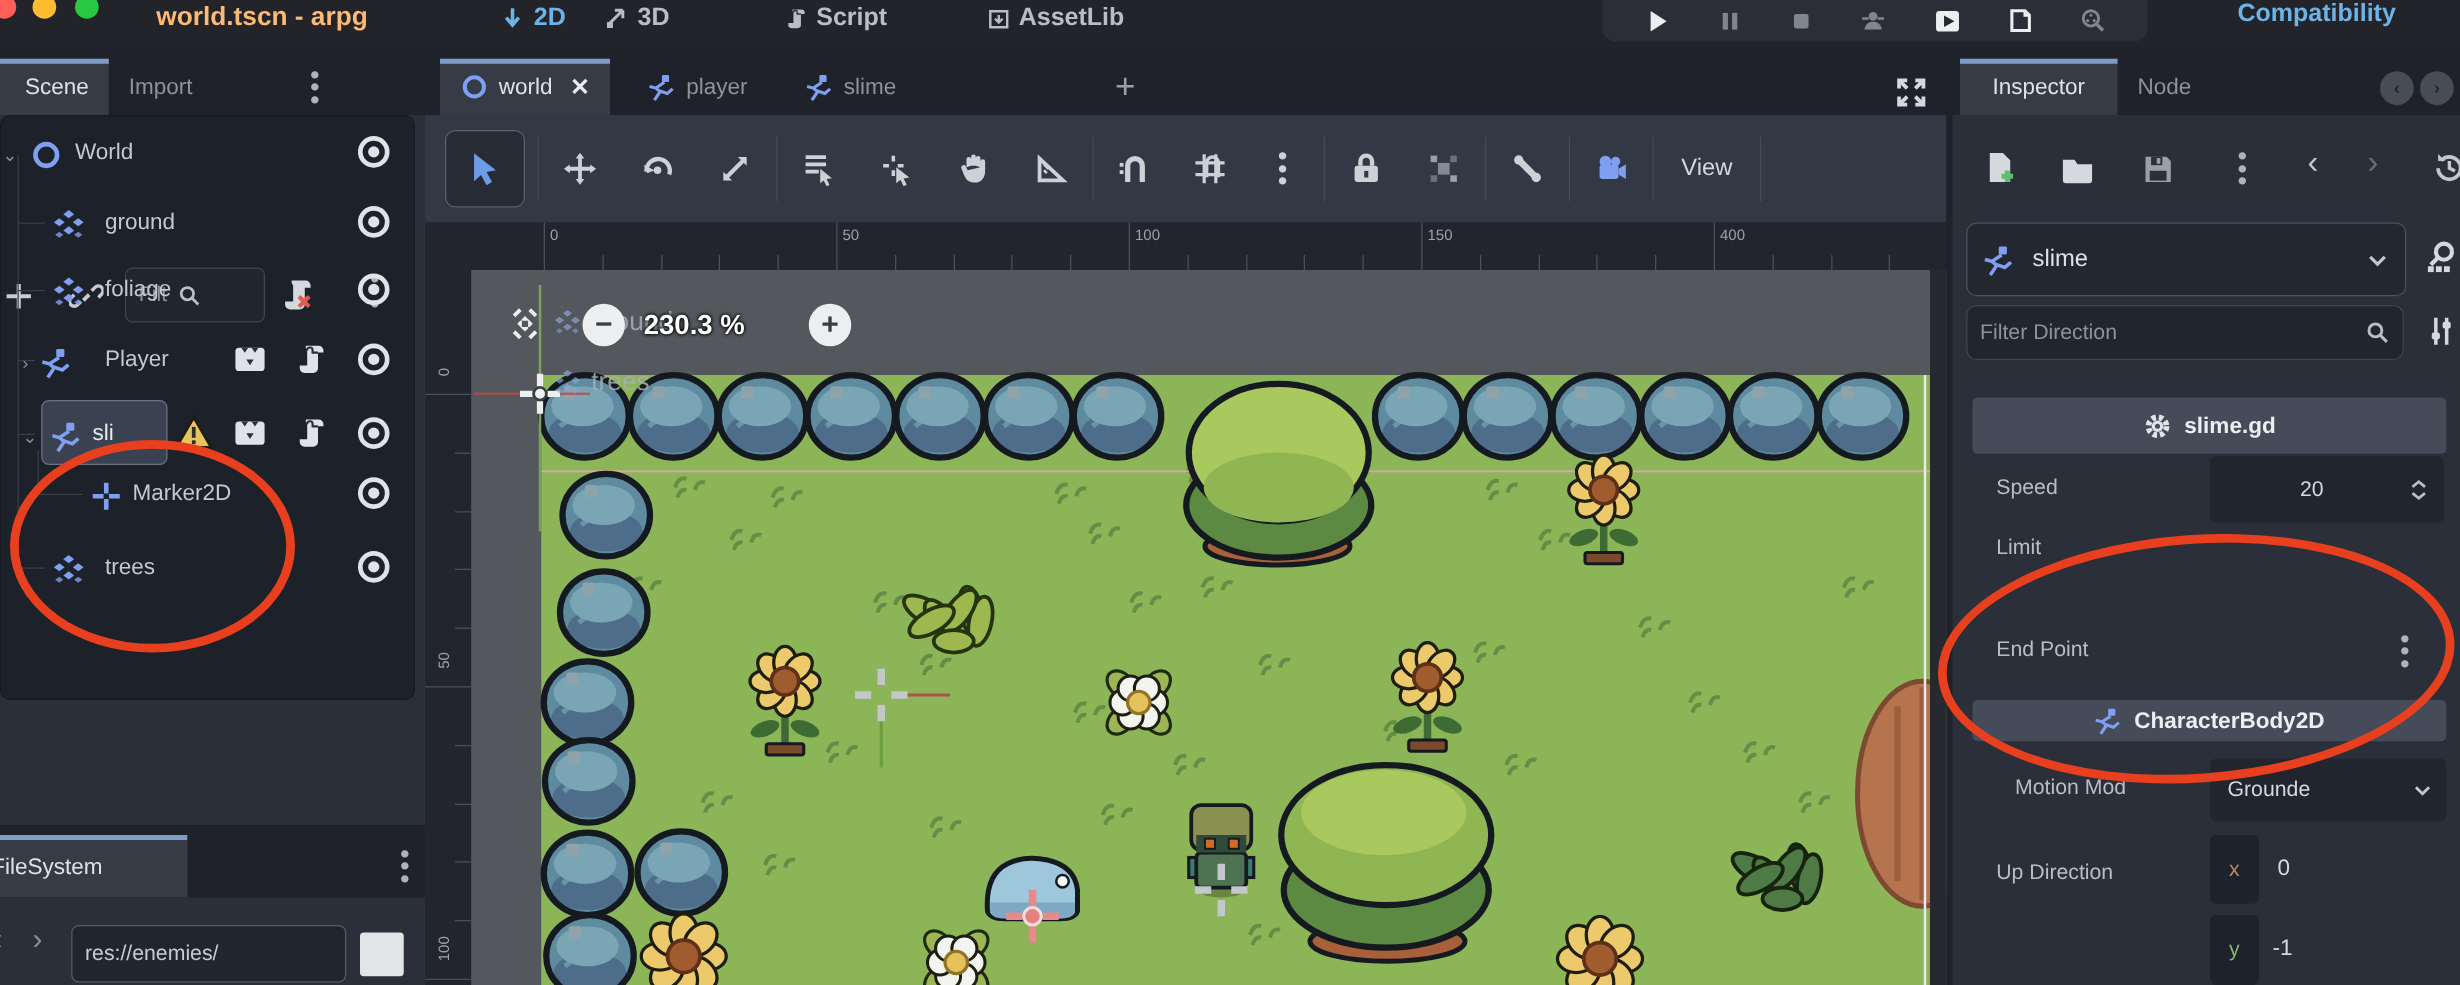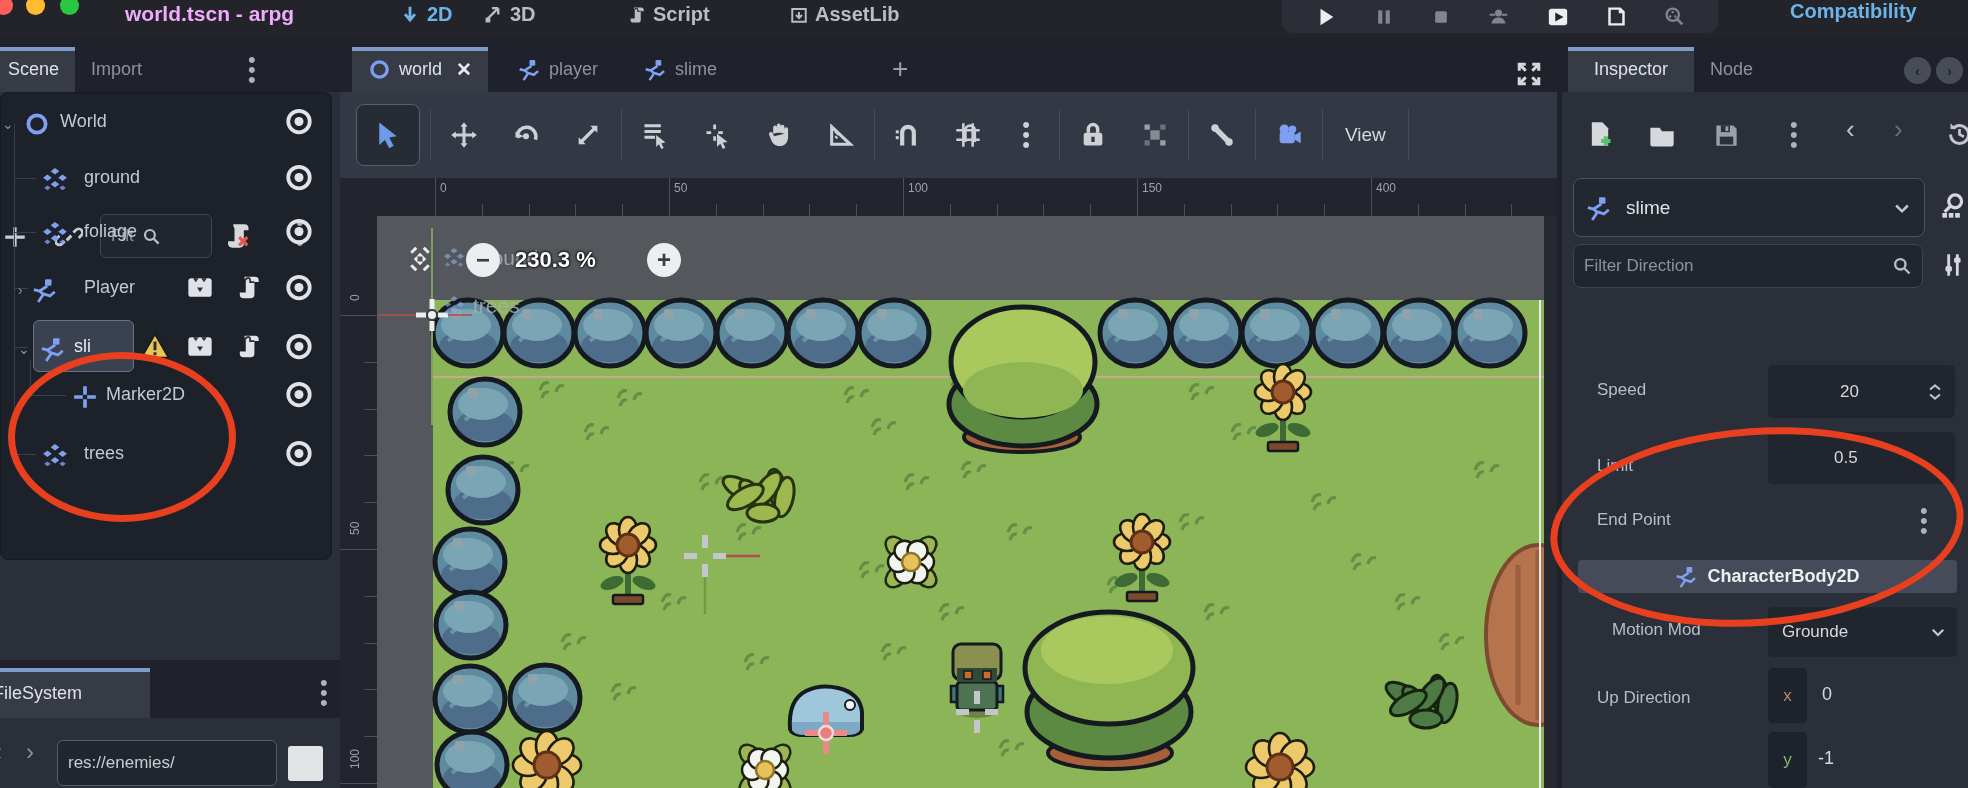--- a/index.html
+++ b/index.html
@@ -5,21 +5,21 @@
   html,body{margin:0;padding:0;background:#14161c;}
   #app{position:relative;width:1968px;height:788px;overflow:hidden;
        font-family:"Liberation Sans",sans-serif;background:#1f222a;color:#cfd2d8;
        -webkit-font-smoothing:antialiased;}
   .abs{position:absolute;}
   .icon{display:inline-flex;align-items:center;justify-content:center;}
   .icon svg{display:block;}
   
   .titlebar{left:0;top:0;width:1968px;height:38px;background:#222429;}
   .tlight{width:19px;height:19px;border-radius:50%;top:-4px;}
-  .wintitle{font-weight:bold;font-size:21px;color:#f0abfc;top:2px;}
+  .wintitle{font-weight:bold;font-size:21px;color:#fdba74;top:2px;}
   .mainmenu-item{top:3px;font-size:20px;font-weight:bold;color:#b9bdc4;display:flex;gap:7px;align-items:center;}
   .mainmenu-item.active{color:#6db3e8;}
   .runpanel{left:1282px;top:0;width:436px;height:33px;background:#2b2e36;border-radius:0 0 10px 10px;
             display:flex;align-items:center;justify-content:space-around;padding:0 14px;box-sizing:border-box;}
   .compat{top:0px;font-size:20px;font-weight:bold;color:#6db3e8;}
   
   .tabbar{background:#1f222a;height:45px;top:47px;display:flex;align-items:stretch;}
   .tab{position:relative;display:flex;align-items:center;gap:8px;padding:0 16px;font-size:18px;color:#8d929c;}
   .tab.active{background:#363b46;color:#dfe2e6;}
   .tab.active:before{content:"";position:absolute;left:0;top:0;right:0;height:4px;background:#7e9cc8;}
@@ -352,21 +352,21 @@
       <span class="icon">
           <svg width="21" height="21" color="#80858e">
             <use href="#i-movie"></use>
           </svg>
         </span>
     </div>
     <div class="abs compat" style="left:1790px">Compatibility</div>
   </div>
 
   <div class="abs tabbar" style="left:0;width:340px">
-    <div class="tab active" style="padding-left:8px">
+    <div class="tab active" style="padding-left:20px">
         <span>Scene</span>
       </div>
     <div class="tab">
         <span>Import</span>
       </div>
     <div class="abs vdots" style="left:248px;top:8px">•<br>•<br>•</div>
   </div>
   <div class="abs dockbody" style="left:0;top:92px;width:340px;height:568px">
     <span class="icon abs" style="left:2px;top:132px">
         <svg width="26" height="26" color="#c8ccd2">
@@ -1142,33 +1142,38 @@
             <use href="#i-magnify"></use>
           </svg>
         </span>
     </div>
     <span class="icon abs" style="left:378px;top:160px">
         <svg width="26" height="26" color="#d5d8dc">
           <use href="#i-sliders"></use>
         </svg>
       </span>
 
+    <div class="abs cat-header" style="left:16px;top:226px;width:379px;height:45px">
+      <span class="icon">
+          <svg width="24" height="24" color="#e0e3e7">
+            <use href="#i-gear"></use>
+          </svg>
+        </span>
+      <span>slime.gd</span>
+    </div>
     <div class="abs insp-row-label" style="left:35px;top:288px">Speed</div>
     <div class="abs valuebox" style="left:206px;top:273px;width:187px;height:53px">
       <span style="margin-left:72px">20</span>
       <span class="icon" style="margin-left:auto;margin-right:10px">
           <svg width="20" height="20" color="#b9bec6">
             <use href="#i-updown"></use>
           </svg>
         </span>
     </div>
-    <div class="abs insp-row-label" style="left:35px;top:364px">Limit</div>
-    <div class="abs valuebox" style="left:206px;top:340px;width:187px;height:52px">
-      <span style="margin-left:66px">0.5</span>
-    </div>
+    <div class="abs insp-row-label" style="left:35px;top:336px">Limit</div>
     <div class="abs insp-row-label" style="left:35px;top:418px">End Point</div>
     <div class="abs vdots" style="left:358px;top:414px">•<br>•<br>•</div>
 
     <div class="abs cat-header" style="left:16px;top:468px;width:379px;height:33px">
       <span class="icon">
           <svg width="23" height="23" color="#7f9ff0">
             <use href="#i-runner"></use>
           </svg>
         </span>
       <span>CharacterBody2D</span>

